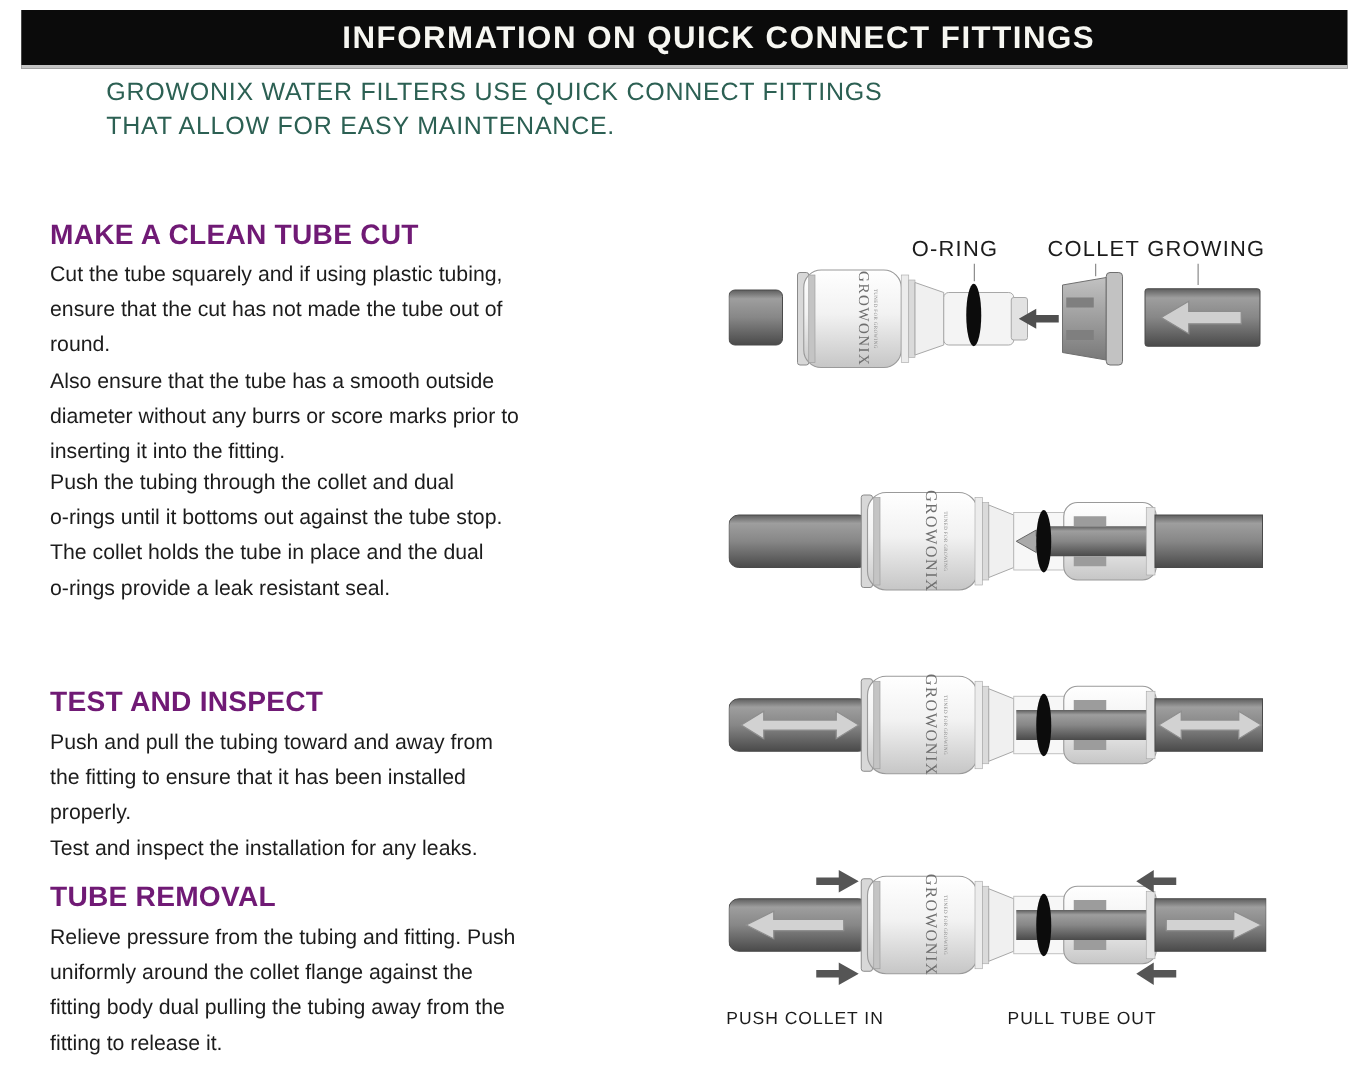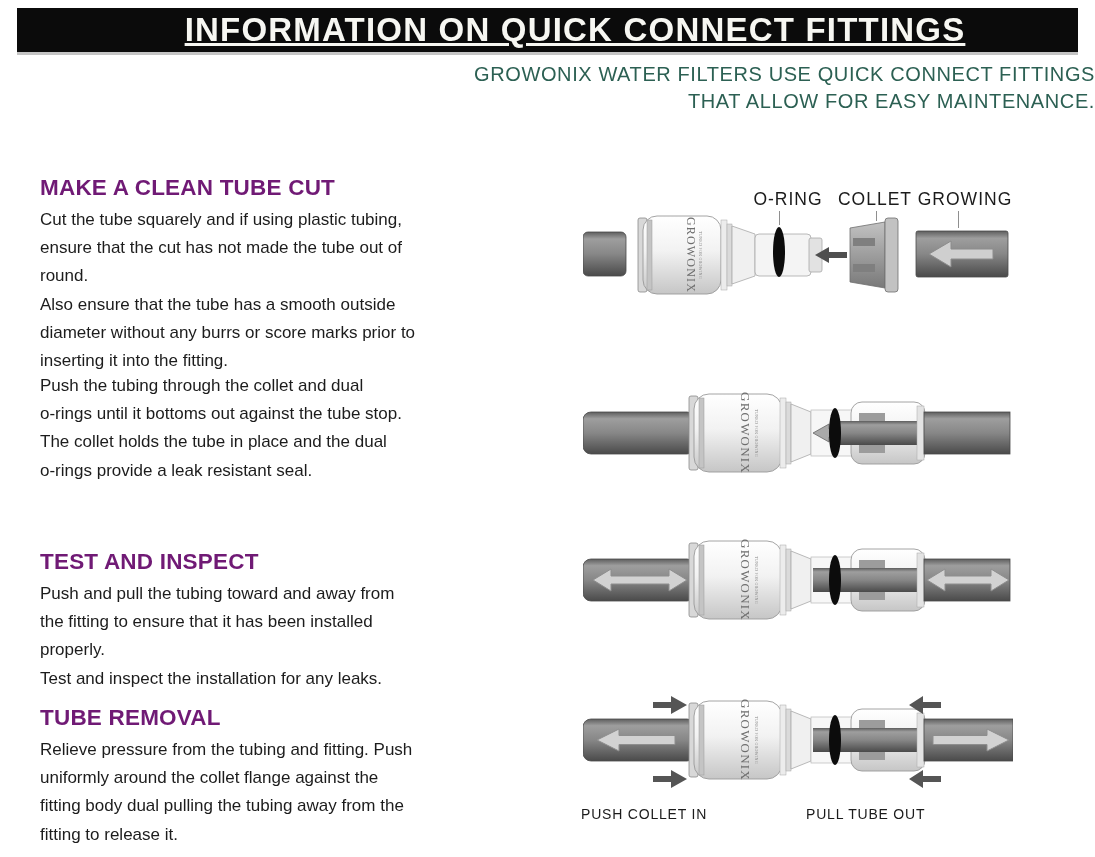--- a/index.html
+++ b/index.html
@@ -3,23 +3,23 @@
 <meta charset="utf-8">
 <style>
   html,body { margin:0; padding:0; background:#ffffff; }
   #page { position:relative; width:1095px; height:857px; background:#ffffff; overflow:hidden;
           font-family:"Liberation Sans", sans-serif; }
 
   
   .header-bar { position:absolute; left:17px; top:8px; width:1061px; height:44px;
                 background:#0b0b0b; border-bottom:3px solid #c4c4c4;
                 display:flex; align-items:center; justify-content:center; }
-  .header-title { color:#f7f7f2; font-size:33px; font-weight:bold; letter-spacing:1.2px;
-                  padding-left:55px; white-space:nowrap;text-decoration:underline; }
-  .subtitle { position:absolute; top:61px; left:85px; width:1010px; text-align:right;
+  .header-title { color:#f7f7f2; font-size:25px; font-weight:bold; letter-spacing:1.2px;
+                  padding-left:55px; white-space:nowrap; }
+  .subtitle { position:absolute; top:61px; left:85px; width:1010px; text-align:left;
               color:#2c6053; font-size:20px; line-height:27px; letter-spacing:0.6px;
               white-space:pre-line; }
 
   
   .section { position:absolute; left:40px; width:570px; }
   .section-heading { color:#701a75; font-size:22.5px; font-weight:bold; letter-spacing:0.2px;
                      margin:16px 0 5px 0; line-height:26px; }
   .section-body { font-size:17px; line-height:28.2px; color:#1c1c1c; white-space:pre-line; }
 
   
@@ -89,21 +89,21 @@
   </div>
   <div class="section" style="top:689px">
     <h2 class="section-heading">TUBE REMOVAL</h2>
     <div class="section-body">Relieve pressure from the tubing and fitting. Push
 uniformly around the collet flange against the
 fitting body dual pulling the tubing away from the
 fitting to release it.</div>
   </div>
 
   <div>
-    <span class="diag-label centered" style="left:788px; top:189px">O-RING</span>
+    <span class="diag-label centered" style="left:764px; top:189px">O-RING</span>
     <span class="diag-label centered" style="left:875px; top:189px">COLLET</span>
     <span class="diag-label centered" style="left:965px; top:189px">GROWING</span>
     <div class="leader" style="left:779px; top:211px; height:14px"></div>
     <div class="leader" style="left:876px; top:211px; height:10px"></div>
     <div class="leader" style="left:958px; top:211px; height:17px"></div>
   </div>
 
   <svg class="diagram" style="left:583px; top:214px" width="430" height="88" viewBox="0 0 430 88">
     <g>
       <rect x="0" y="18" width="43" height="44" rx="5" fill="url(#tubeGrad)" stroke="#4a4a4a" stroke-width="0.8"></rect>

